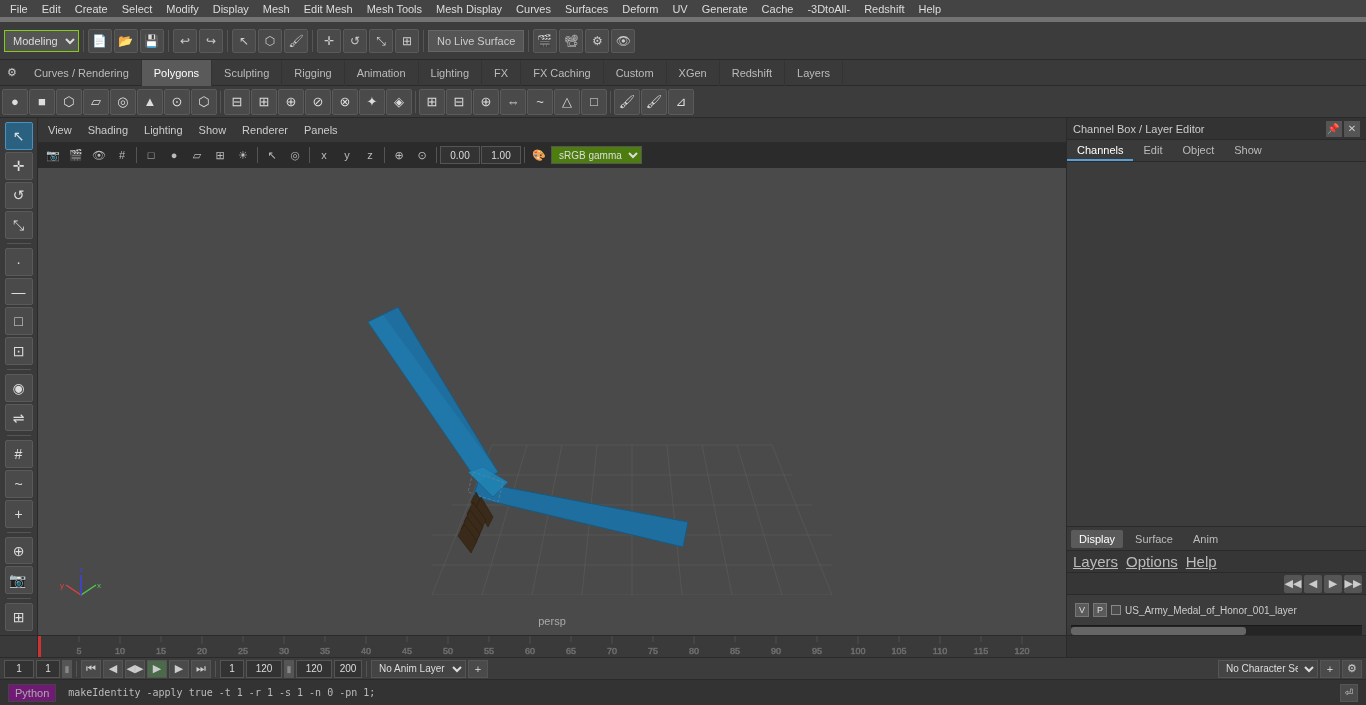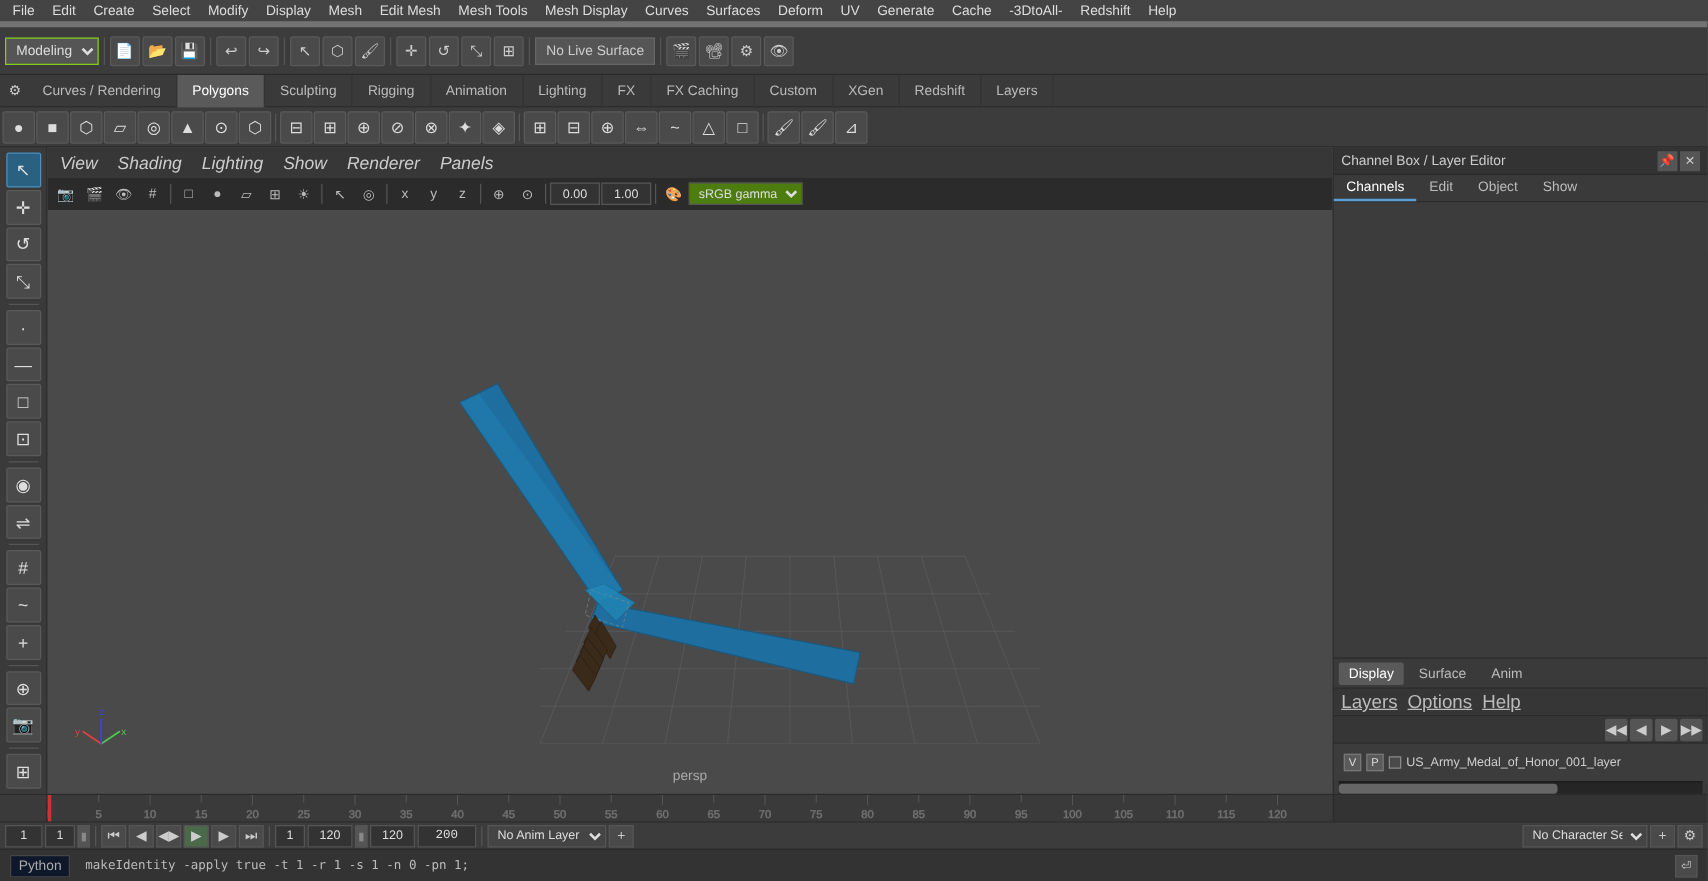--- a/index.html
+++ b/index.html
@@ -32,21 +32,21 @@
 
     
     #lefttoolbar { width: 38px; background: #3a3a3a; border-right: 1px solid #2a2a2a; display: flex; flex-direction: column; align-items: center; padding: 4px 2px; gap: 2px; overflow: hidden; }
     .lt-btn { width: 28px; height: 28px; background: #4a4a4a; border: 1px solid #5a5a5a; color: #ddd; font-size: 14px; display: flex; align-items: center; justify-content: center; cursor: pointer; border-radius: 2px; }
     .lt-btn.active { background: #2a6080; border-color: #4a90c0; }
     .lt-sep { width: 24px; height: 1px; background: #555; margin: 2px 0; }
 
     
     #viewport { flex: 1; background: #4a4a4a; position: relative; overflow: hidden; }
     #viewport-header { display: flex; align-items: center; background: rgba(50,50,50,0.8); height: 24px; padding: 0 6px; gap: 8px; position: absolute; top: 0; left: 0; right: 0; z-index: 10; }
-    .vp-menu { font-size: 14px; color: #ccc; cursor: pointer; padding: 2px 4px; font-style: italic; }
+    .vp-menu { font-size: 11px; color: #ccc; cursor: pointer; padding: 2px 4px; }
     #viewport-content { position: absolute; top: 24px; left: 0; right: 0; bottom: 0; }
     #persp-label { position: absolute; bottom: 8px; left: 50%; transform: translateX(-50%); color: #aaa; font-size: 11px; }
     #axes { position: absolute; bottom: 20px; left: 20px; }
 
     
     #vp-toolbar { position: absolute; top: 24px; left: 0; right: 0; height: 26px; background: rgba(40,40,40,0.9); display: flex; align-items: center; padding: 0 4px; gap: 1px; z-index: 9; }
     .vp-tb-btn { width: 22px; height: 20px; background: transparent; border: none; color: #bbb; font-size: 11px; display: flex; align-items: center; justify-content: center; cursor: pointer; border-radius: 2px; }
     .vp-tb-sep { width: 1px; height: 16px; background: #555; margin: 0 2px; }
     .vp-tb-field { background: #333; border: 1px solid #555; color: #ddd; font-size: 10px; width: 40px; height: 18px; text-align: center; }
     .vp-tb-dropdown { background: #4d7c0f; border: 1px solid #555; color: #ddd; font-size: 10px; padding: 1px 3px; height: 18px; cursor: pointer; }
@@ -85,21 +85,21 @@
 
     
     #animbar { height: 22px; background: #3c3c3c; border-top: 1px solid #2a2a2a; display: flex; align-items: center; gap: 2px; padding: 0 4px; }
     .anim-field { background: #333; border: 1px solid #555; color: #ddd; font-size: 10px; width: 30px; height: 18px; text-align: center; }
     .anim-sep { width: 1px; height: 16px; background: #555; margin: 0 2px; }
     .anim-btn { width: 20px; height: 18px; background: #4a4a4a; border: 1px solid #555; color: #ccc; font-size: 11px; display: flex; align-items: center; justify-content: center; cursor: pointer; }
     .anim-dropdown { background: #444; border: 1px solid #555; color: #ddd; font-size: 10px; padding: 1px 3px; height: 18px; cursor: pointer; max-width: 100px; }
 
     
     #statusbar { height: 26px; background: #333; border-top: 1px solid #2a2a2a; display: flex; align-items: center; padding: 0 8px; gap: 4px; }
-    .status-label { font-size: 11px; color: #aaa; background: #0f172a; padding: 2px 6px; border: 1px solid #444; }
+    .status-label { font-size: 11px; color: #aaa; background: #701a75; padding: 2px 6px; border: 1px solid #444; }
     #status-cmd { flex: 1; font-size: 10px; color: #bbb; padding: 0 8px; font-family: monospace; }
 
     
     #layer-hscroll { height: 10px; background: #252525; border-top: 1px solid #1a1a1a; position: relative; margin: 0 4px; }
   </style>
 </head>
 <body>
 
 <div id="menubar">
   <div class="menu-item">File</div>
@@ -459,21 +459,21 @@
   <div class="anim-btn" style="background:#4a6a4a;">▶</div>
   <div class="anim-btn">▶</div>
   <div class="anim-btn">⏭</div>
 
   <div class="anim-sep"></div>
 
   <input class="anim-field" type="text" value="1" style="width: 24px;">
   <input class="anim-field" type="text" value="120" style="width: 36px;">
   <div class="anim-btn" style="background:#555;font-size:9px;color:#888;width:10px;">▮</div>
   <input class="anim-field" type="text" value="120" style="width: 36px;">
-  <input class="anim-field" type="text" value="200" style="width: 47px; font-family: Liberation Mono, monospace;">
+  <input class="anim-field" type="text" value="200" style="width: 28px;">
 
   <div class="anim-sep"></div>
 
   <select class="anim-dropdown">
     <option>No Anim Layer</option>
   </select>
   <div class="anim-btn">+</div>
 
   <div style="flex:1;"></div>
 

